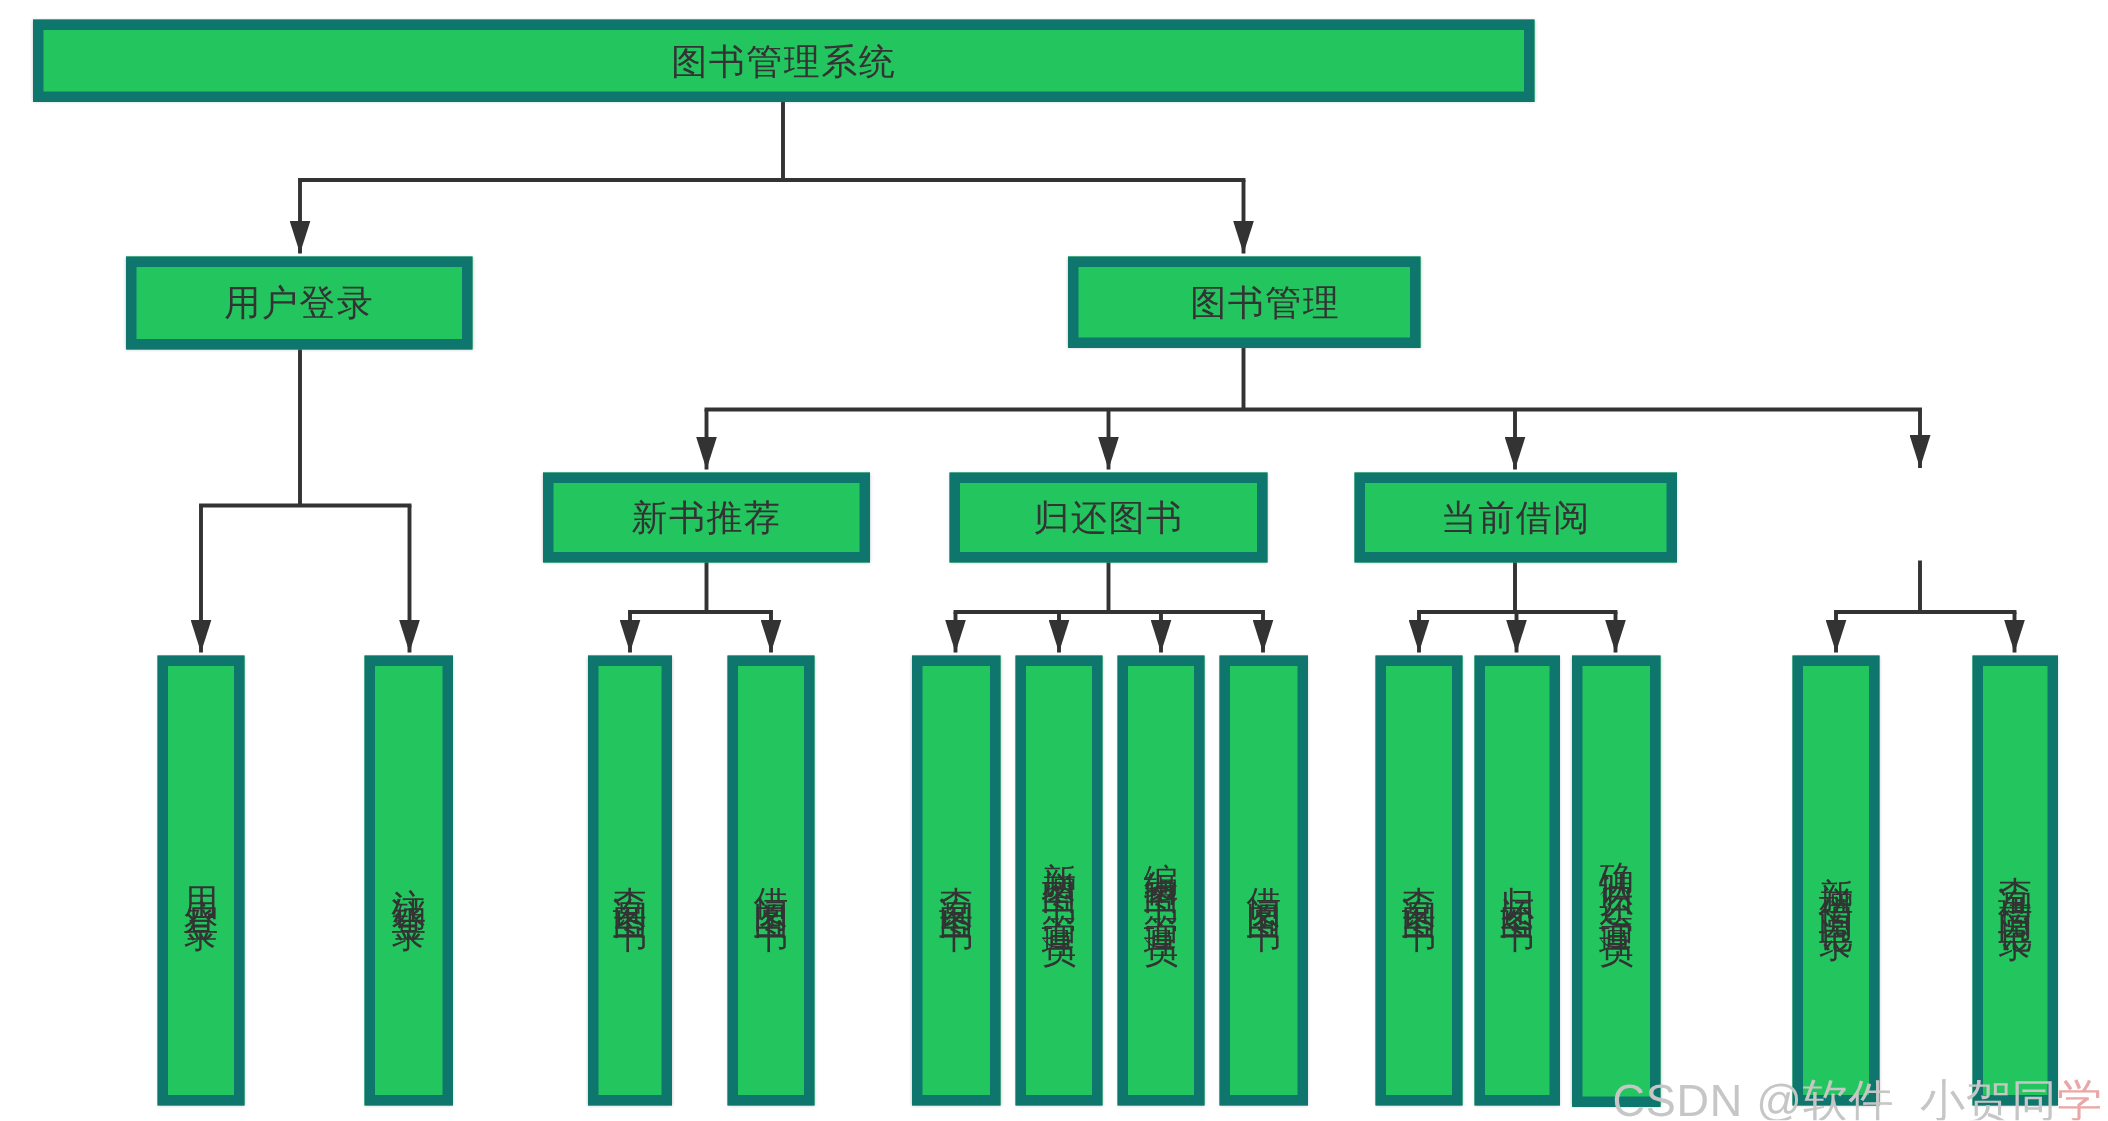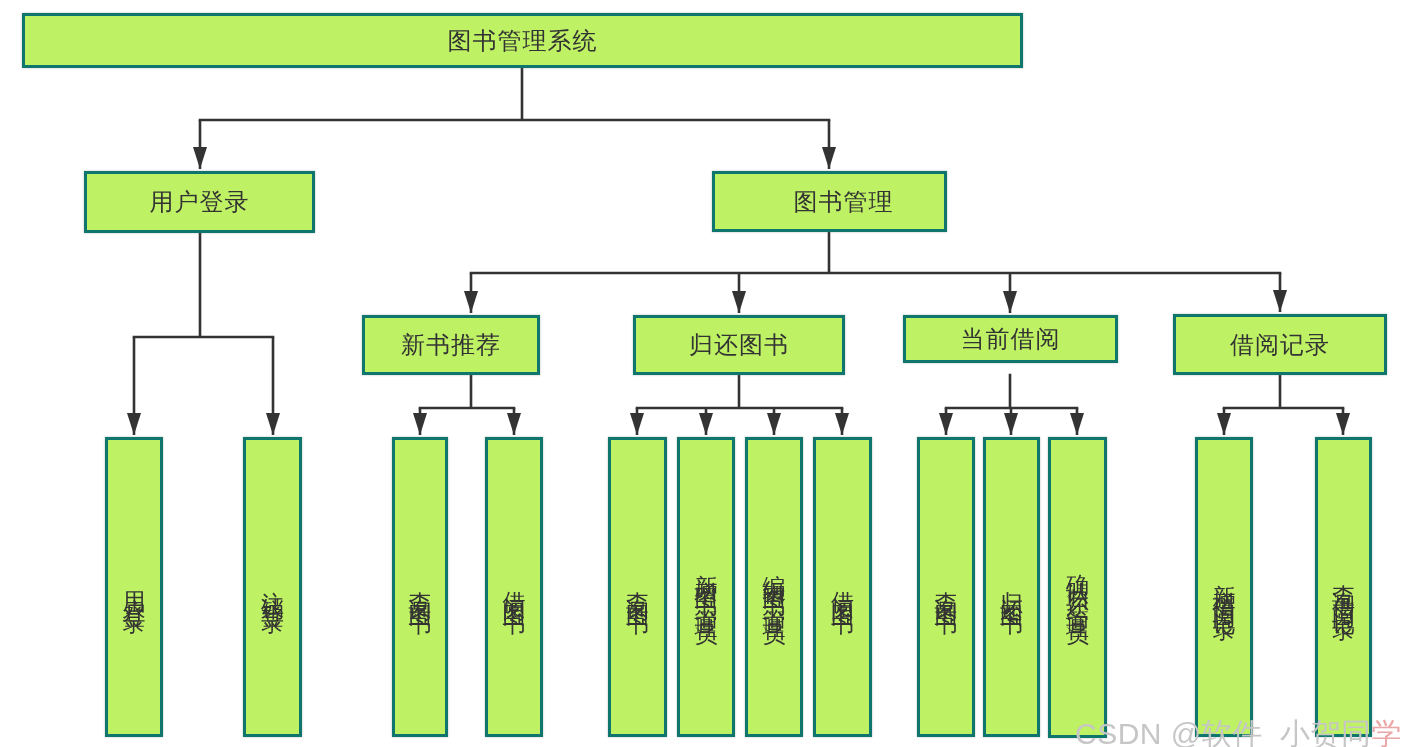--- a/index.html
+++ b/index.html
@@ -15,22 +15,22 @@
   }
   svg.wires {
     position: absolute;
     left: 0; top: 0;
     width: 1405px; height: 747px;
     z-index: 1;
   }
   .box {
     position: absolute;
     box-sizing: border-box;
-    background: #bef264;
-    border: 3px solid #0f766e;
+    background: #22c55e;
+    border: 7px solid #0f766e;
     display: flex;
     align-items: center;
     justify-content: center;
     z-index: 2;
     box-shadow: 0 0 2px rgba(110,110,110,0.45);
   }
   .hbox span {
     font-size: 24px;
     letter-spacing: 1px;
     white-space: nowrap;
@@ -104,31 +104,28 @@
     <span>图书管理系统</span>
   </div>
 
   <div class="box hbox" style="left:84px; top:171px; width:231px; height:62px;">
     <span>用户登录</span>
   </div>
   <div class="box hbox" style="left:712px; top:171px; width:235px; height:61px;padding-left:28px;">
     <span>图书管理</span>
   </div>
 
-  <div class="box hbox" style="left:362px; top:315px; width:178px; height:60px;">
+  <div class="box hbox" style="left:362px; top:315px; width:218px; height:60px;">
     <span>新书推荐</span>
   </div>
   <div class="box hbox" style="left:633px; top:315px; width:212px; height:60px;">
     <span>归还图书</span>
   </div>
-  <div class="box hbox" style="left:903px; top:315px; width:215px; height:48px;">
+  <div class="box hbox" style="left:903px; top:315px; width:215px; height:60px;">
     <span>当前借阅</span>
-  </div>
-  <div class="box hbox" style="left:1173px; top:314px; width:214px; height:61px;">
-    <span>借阅记录</span>
   </div>
 
   <div class="box vbox" style="left:105px; top:437px; width:58px; height:300px;">
     <span>用户登录</span>
   </div>
   <div class="box vbox" style="left:243px; top:437px; width:59px; height:300px;">
     <span>注销登录</span>
   </div>
 
   <div class="box vbox" style="left:392px; top:437px; width:56px; height:300px;">

